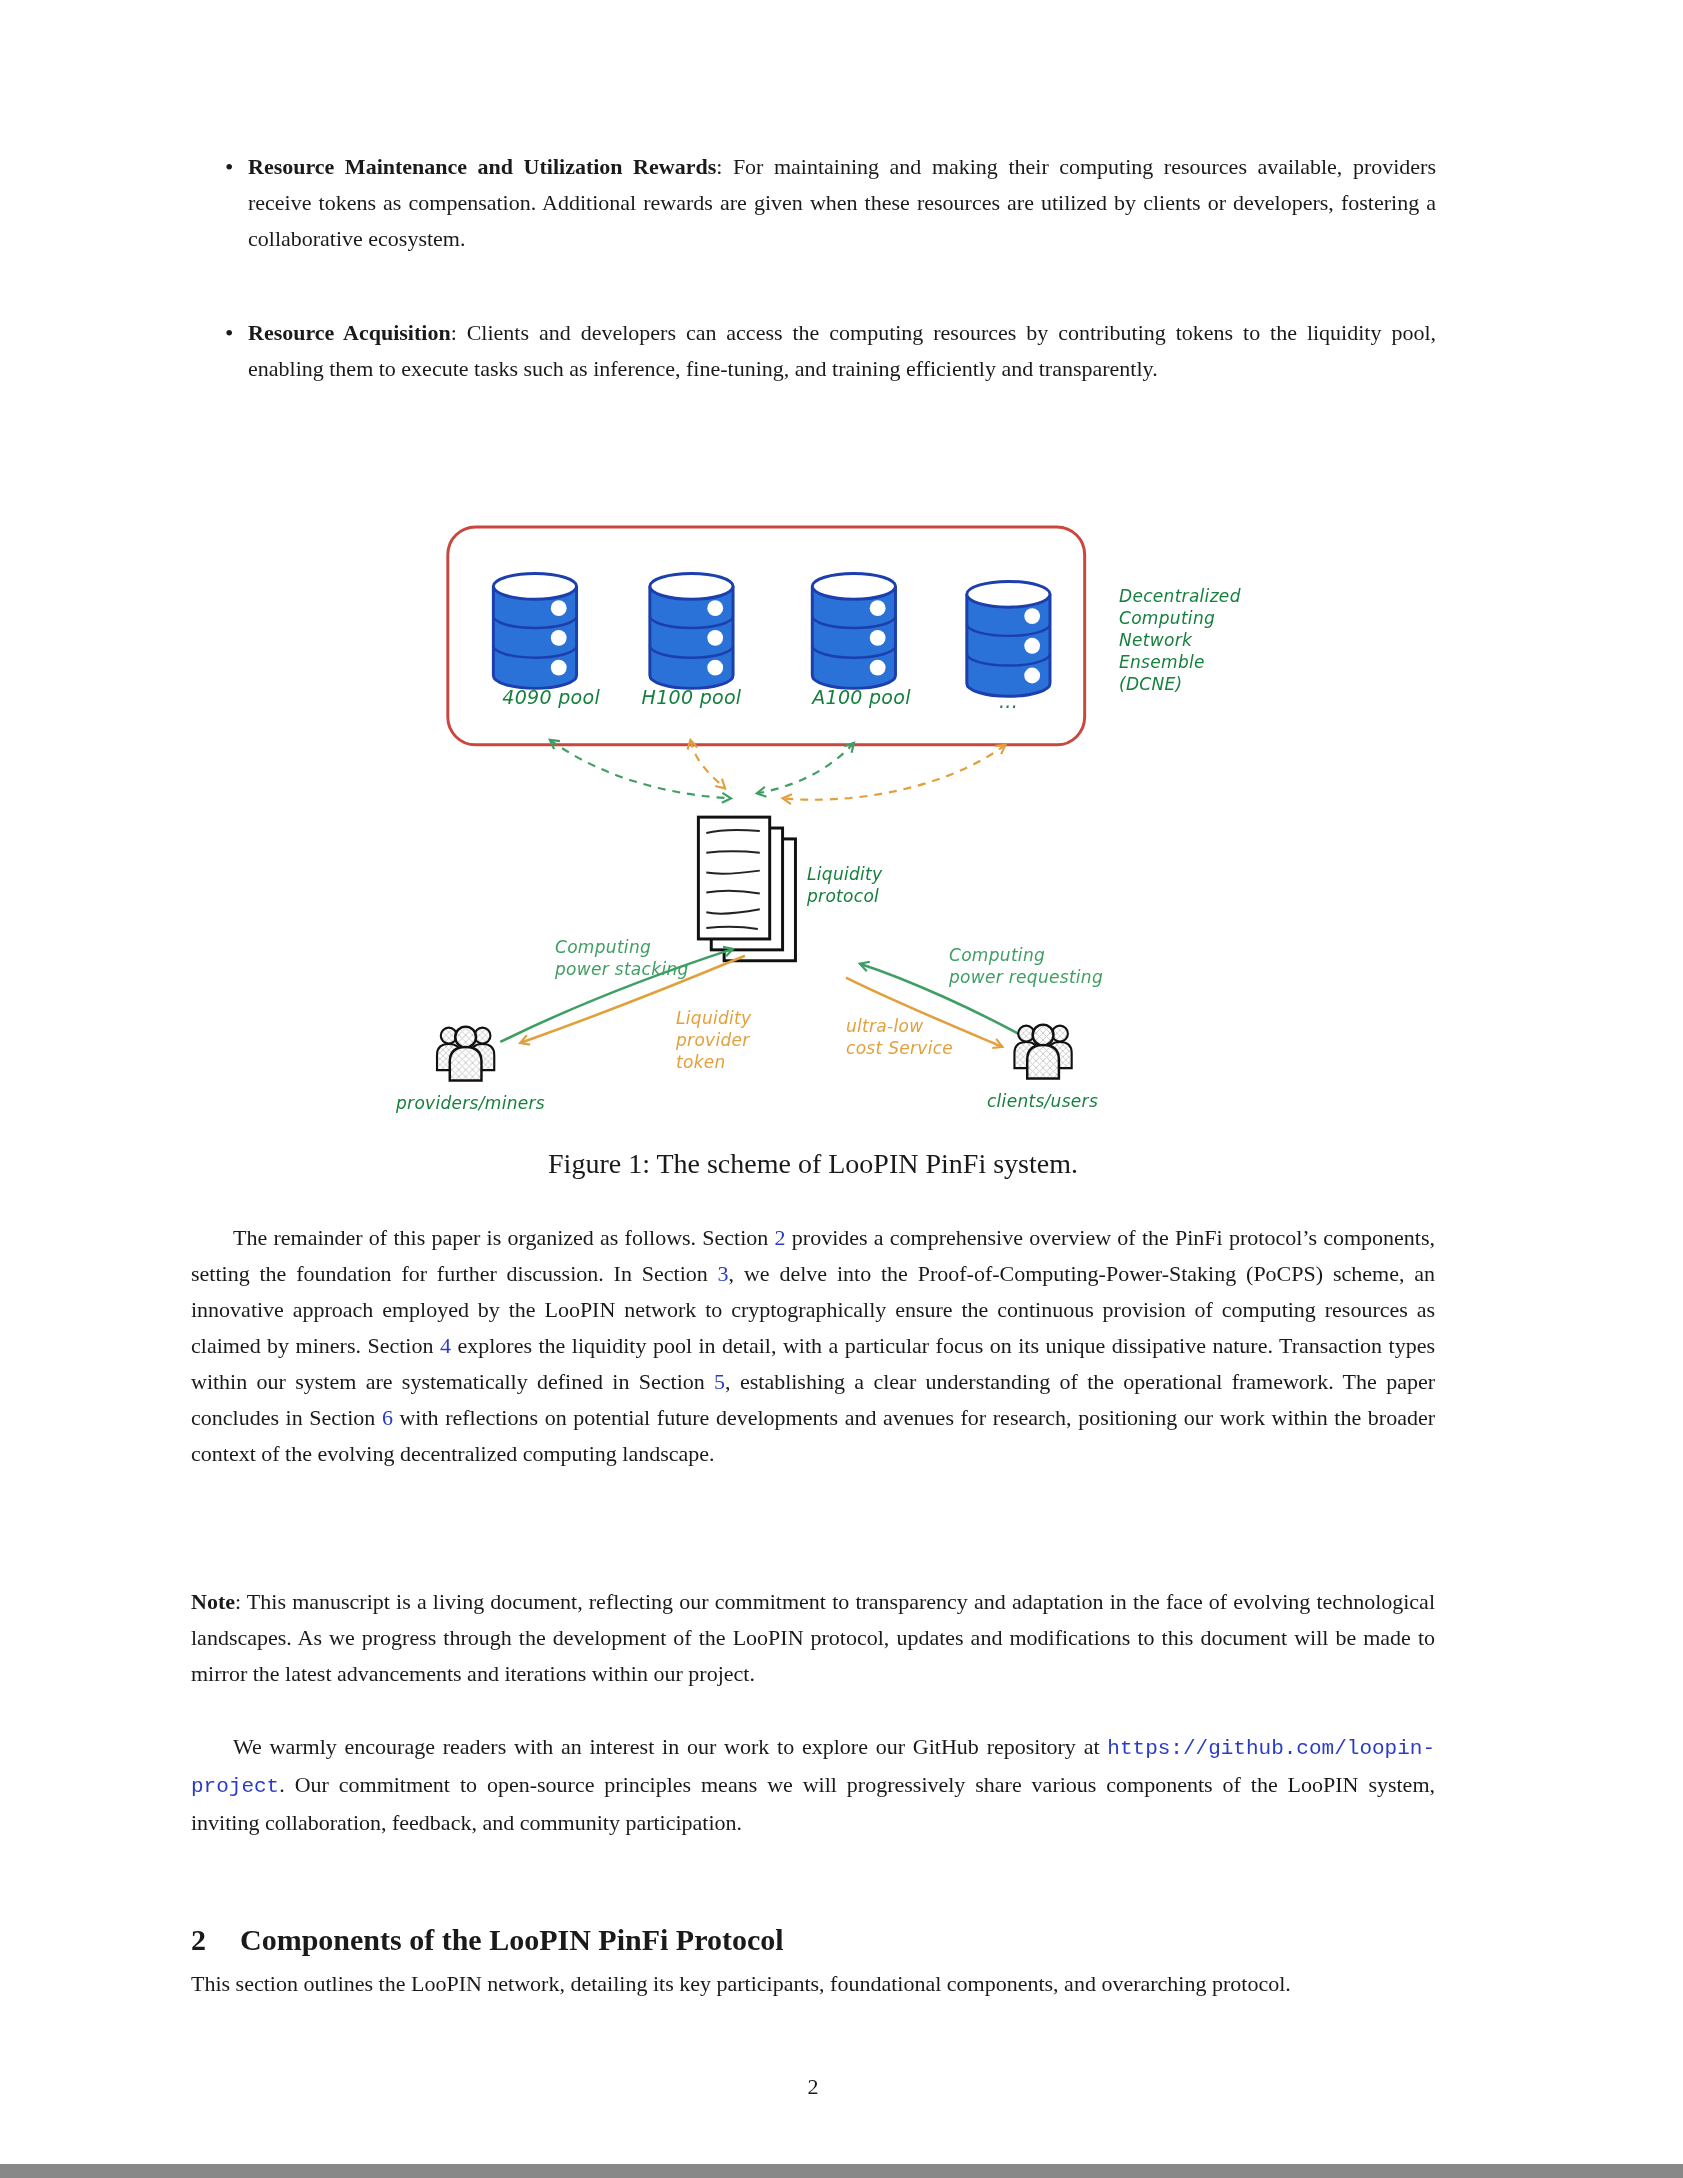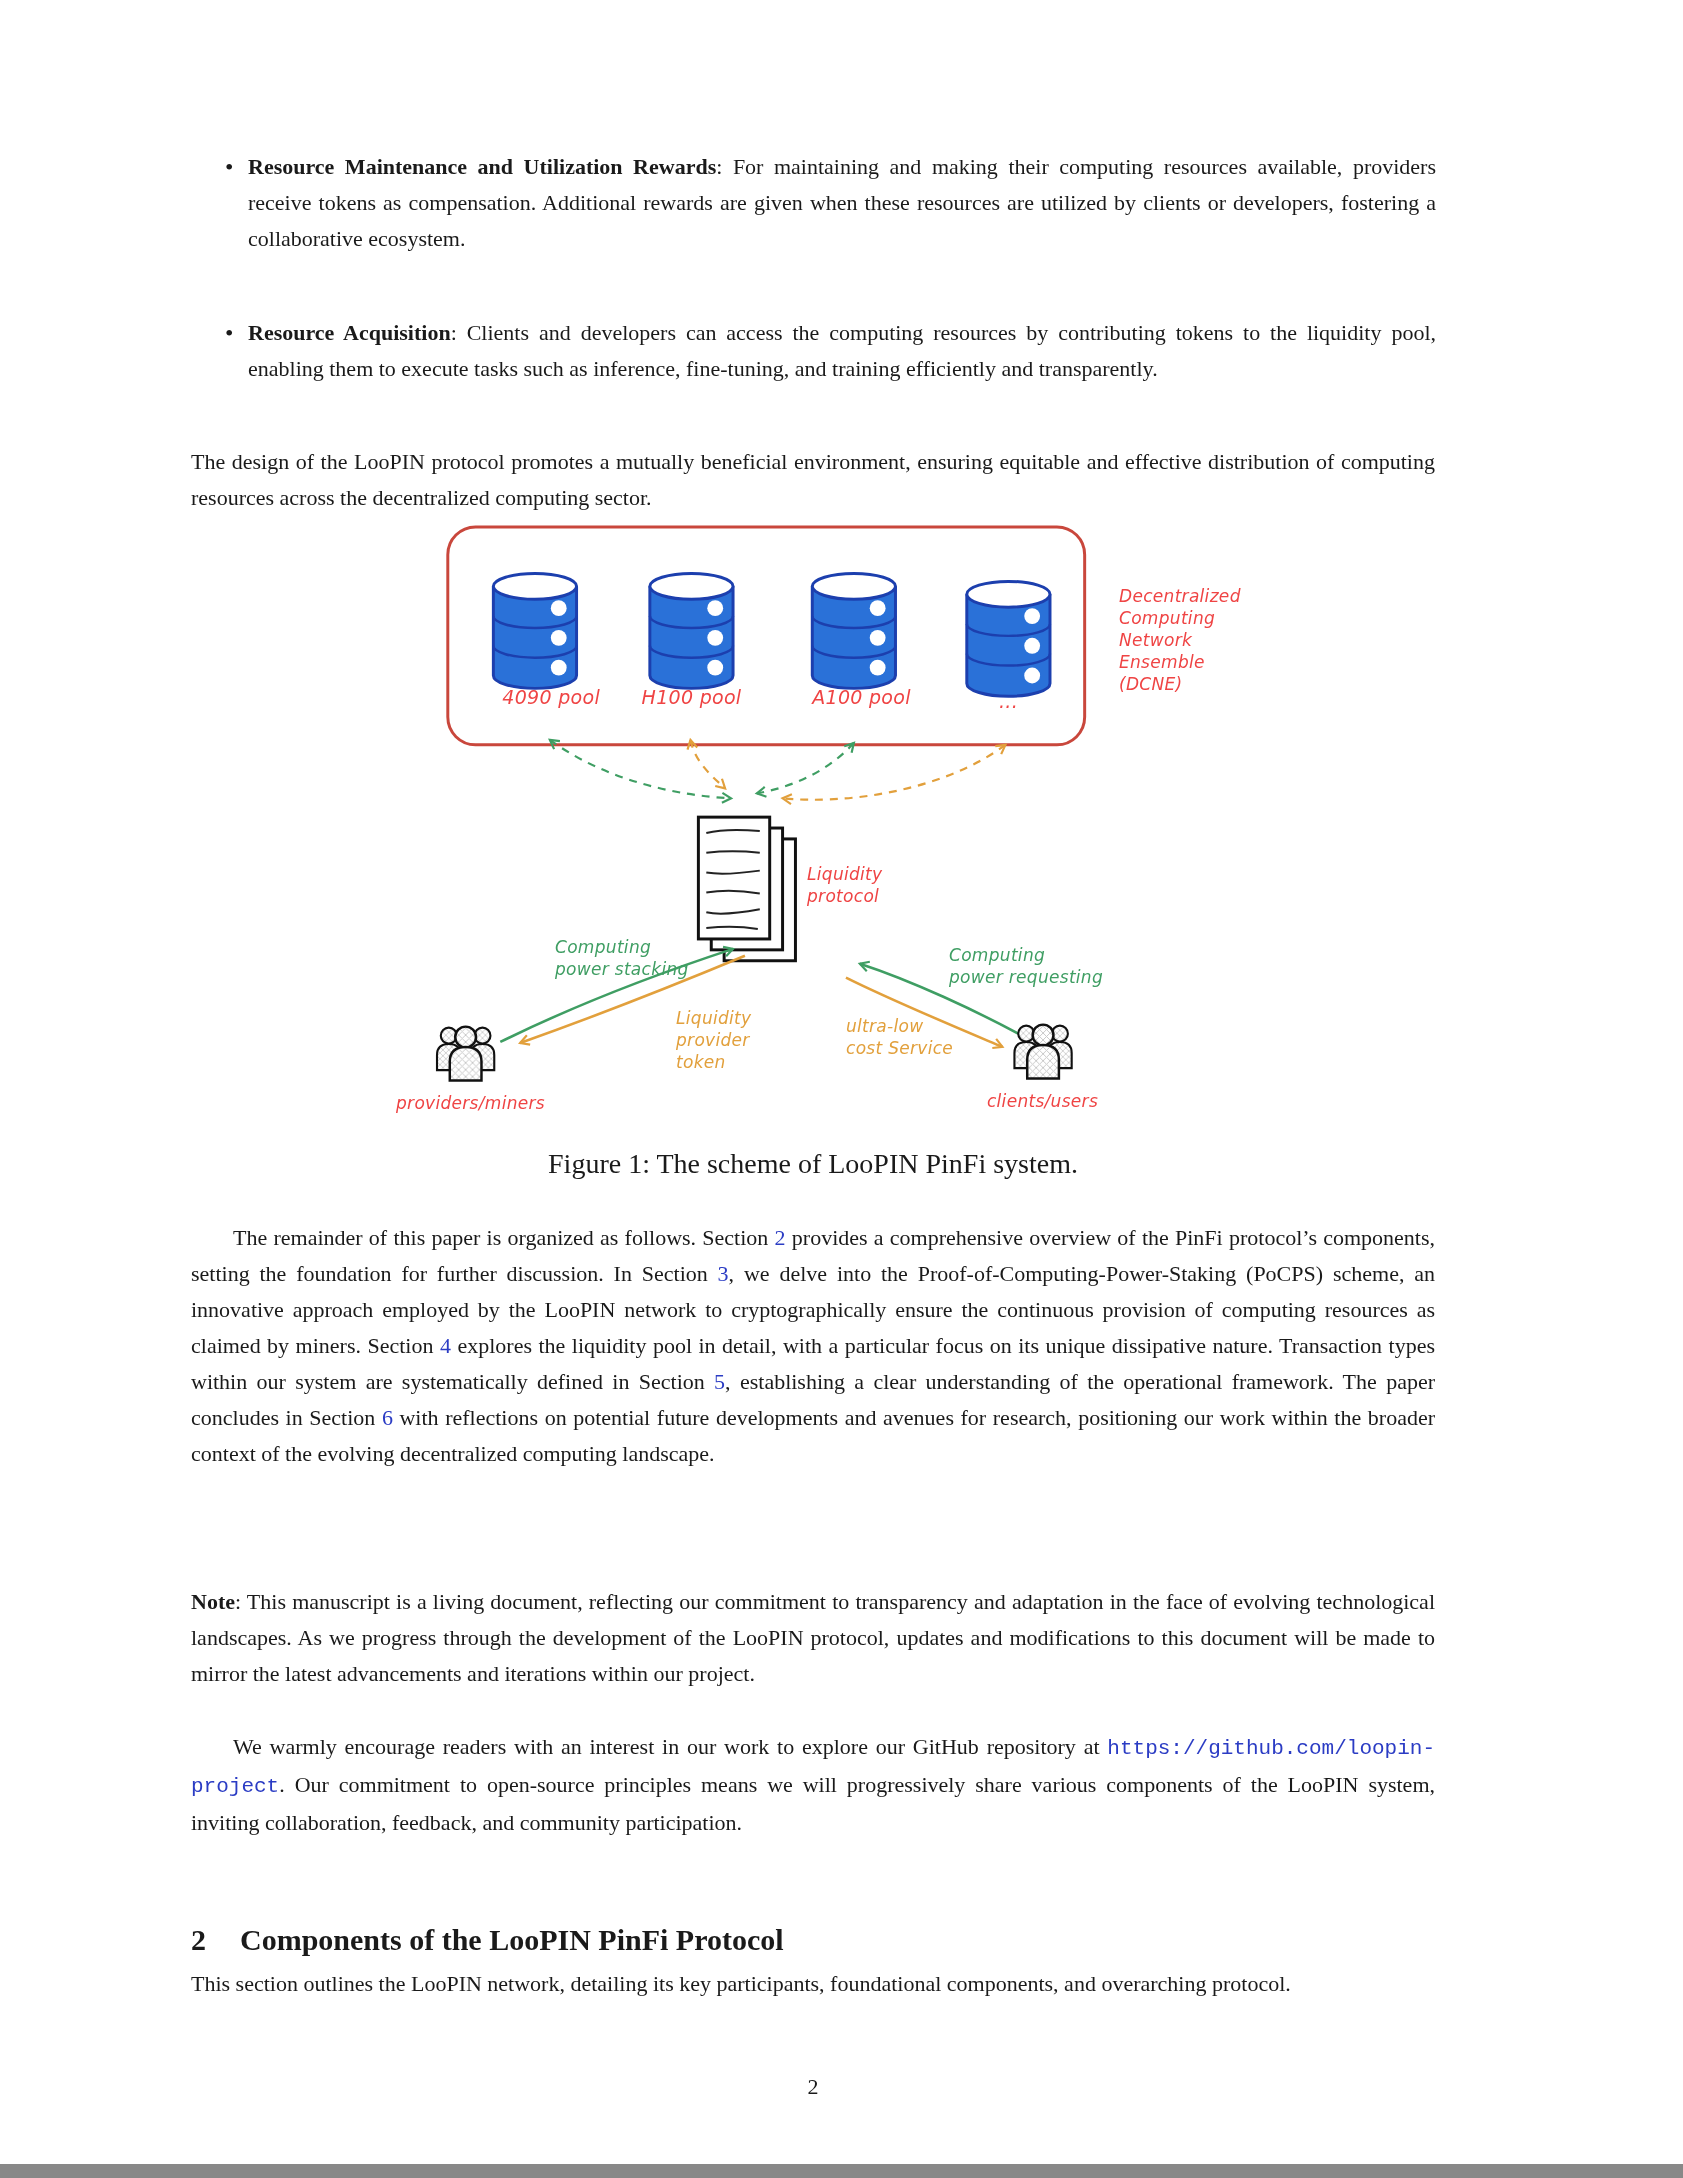--- a/index.html
+++ b/index.html
@@ -16,39 +16,38 @@
   .indent{text-indent:42px;}
   .caption{position:absolute; left:191px; width:1244px; text-align:center; font-size:28px;}
   .heading{position:absolute; left:191px; width:1244px; font-size:30px; font-weight:bold; font-family:"Liberation Serif",serif;}
   .heading .num{margin-right:34px;}
   .pagenum{position:absolute; left:191px; width:1244px; text-align:center; font-size:22px;}
 
   
   .figure{position:absolute; left:426px; top:520px; width:832px; height:622px;}
   .fig-svg{position:absolute; left:0; top:0;}
   .flbl{position:absolute; font-family:"DejaVu Sans", sans-serif; font-style:italic; white-space:pre-line; letter-spacing:0.3px;}
-  .red{color:#ef4444;font-style:italic;}
+  .red{color:#15803d;font-style:italic;}
   .green{color:#3f9e63;}
   .orange{color:#e2a03c;}
   .lbl-pool{font-size:19px; text-align:center; width:129px;}
   .sm{font-size:17px; line-height:22px;}
 </style>
 </head>
 <body>
 
 <div class="page">
 
   <div class="bullet-item" style="top:149px;">
     <span class="b">Resource Maintenance and Utilization Rewards</span><span>: For maintaining and making their computing resources available, providers receive tokens as compensation. Additional rewards are given when these resources are utilized by clients or developers, fostering a collaborative ecosystem.</span>
   </div>
   <div class="bullet-item" style="top:315px;">
     <span class="b">Resource Acquisition</span><span>: Clients and developers can access the computing resources by contributing tokens to the liquidity pool, enabling them to execute tasks such as inference, fine-tuning, and training efficiently and transparently.</span>
   </div>
 
-  <div class="blk" style="top:444px;">The design of the LooPIN protocol promotes a mutually beneficial environment, ensuring equitable and effective distribution of computing resources across the decentralized computing sector.</div>
 
   <div class="figure">
     <svg class="fig-svg" width="832" height="622" viewBox="0 0 840 628">
       <defs>
         <pattern id="xh" patternUnits="userSpaceOnUse" width="7" height="7">
           <rect width="7" height="7" fill="#ffffff"></rect>
           <path d="M0 0 L7 7 M7 0 L0 7" stroke="#c9c9c9" stroke-width="1"></path>
         </pattern>
         <marker id="ag" markerWidth="16" markerHeight="16" refX="11" refY="7" orient="auto" markerUnits="userSpaceOnUse">
           <path d="M2,2 L11,7 L2,12" fill="none" stroke="#3f9e63" stroke-width="2.2"></path>

